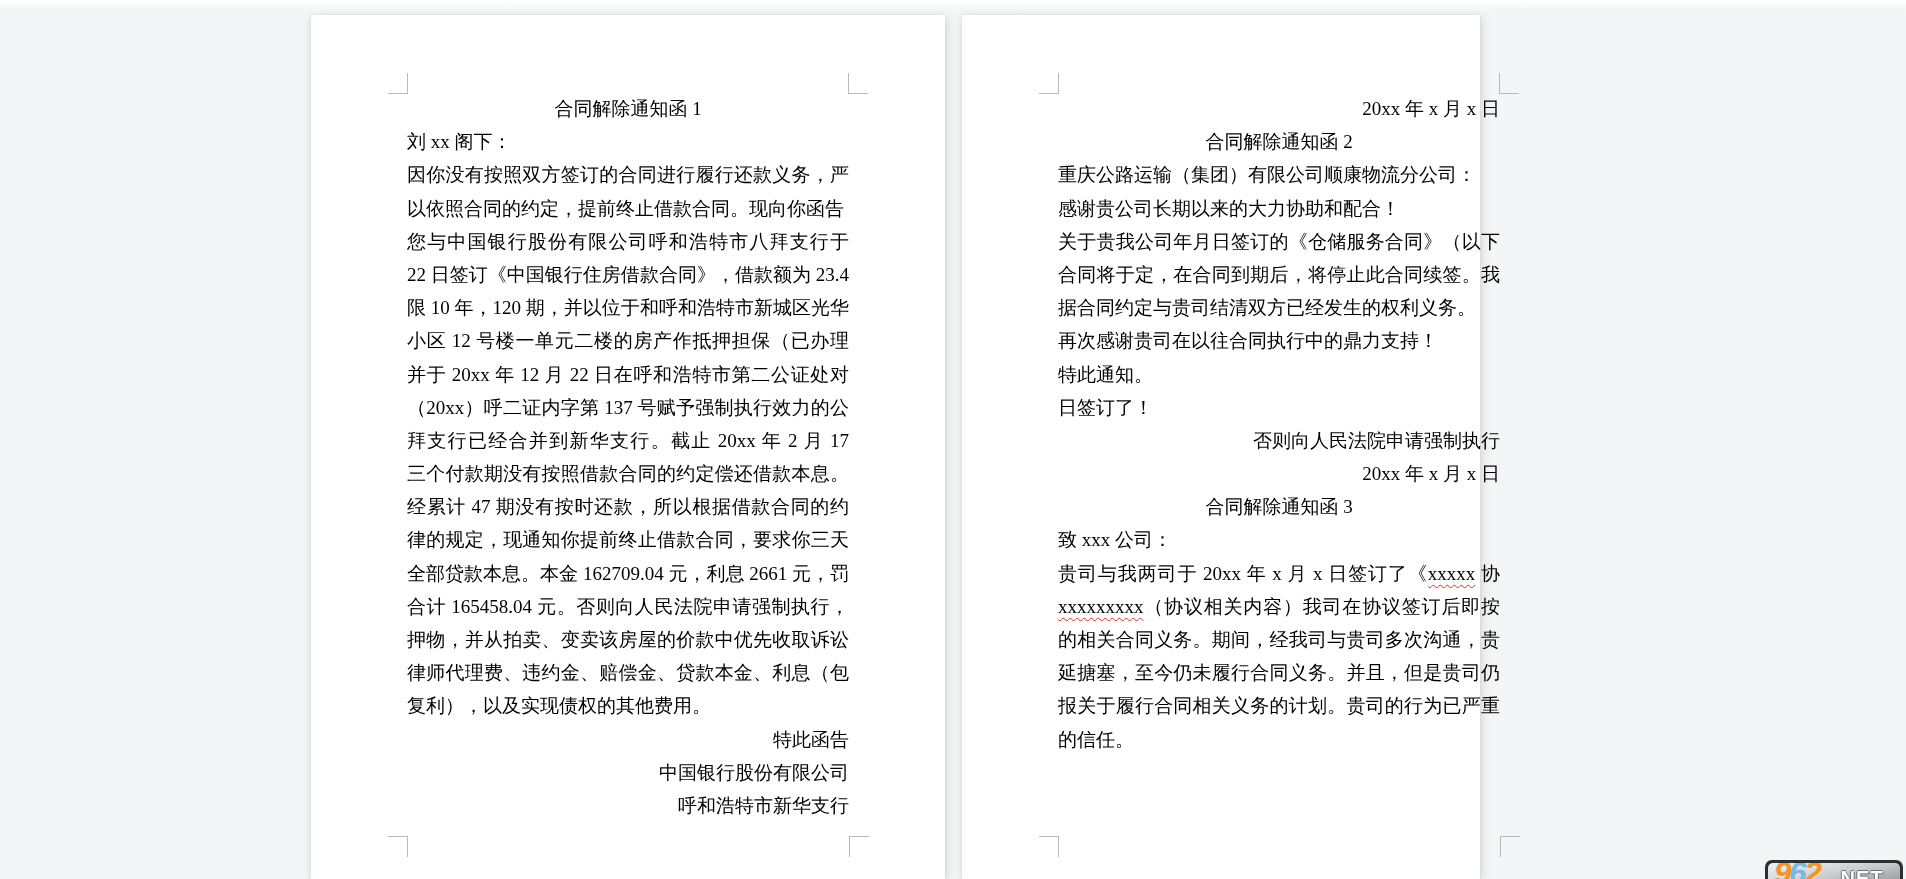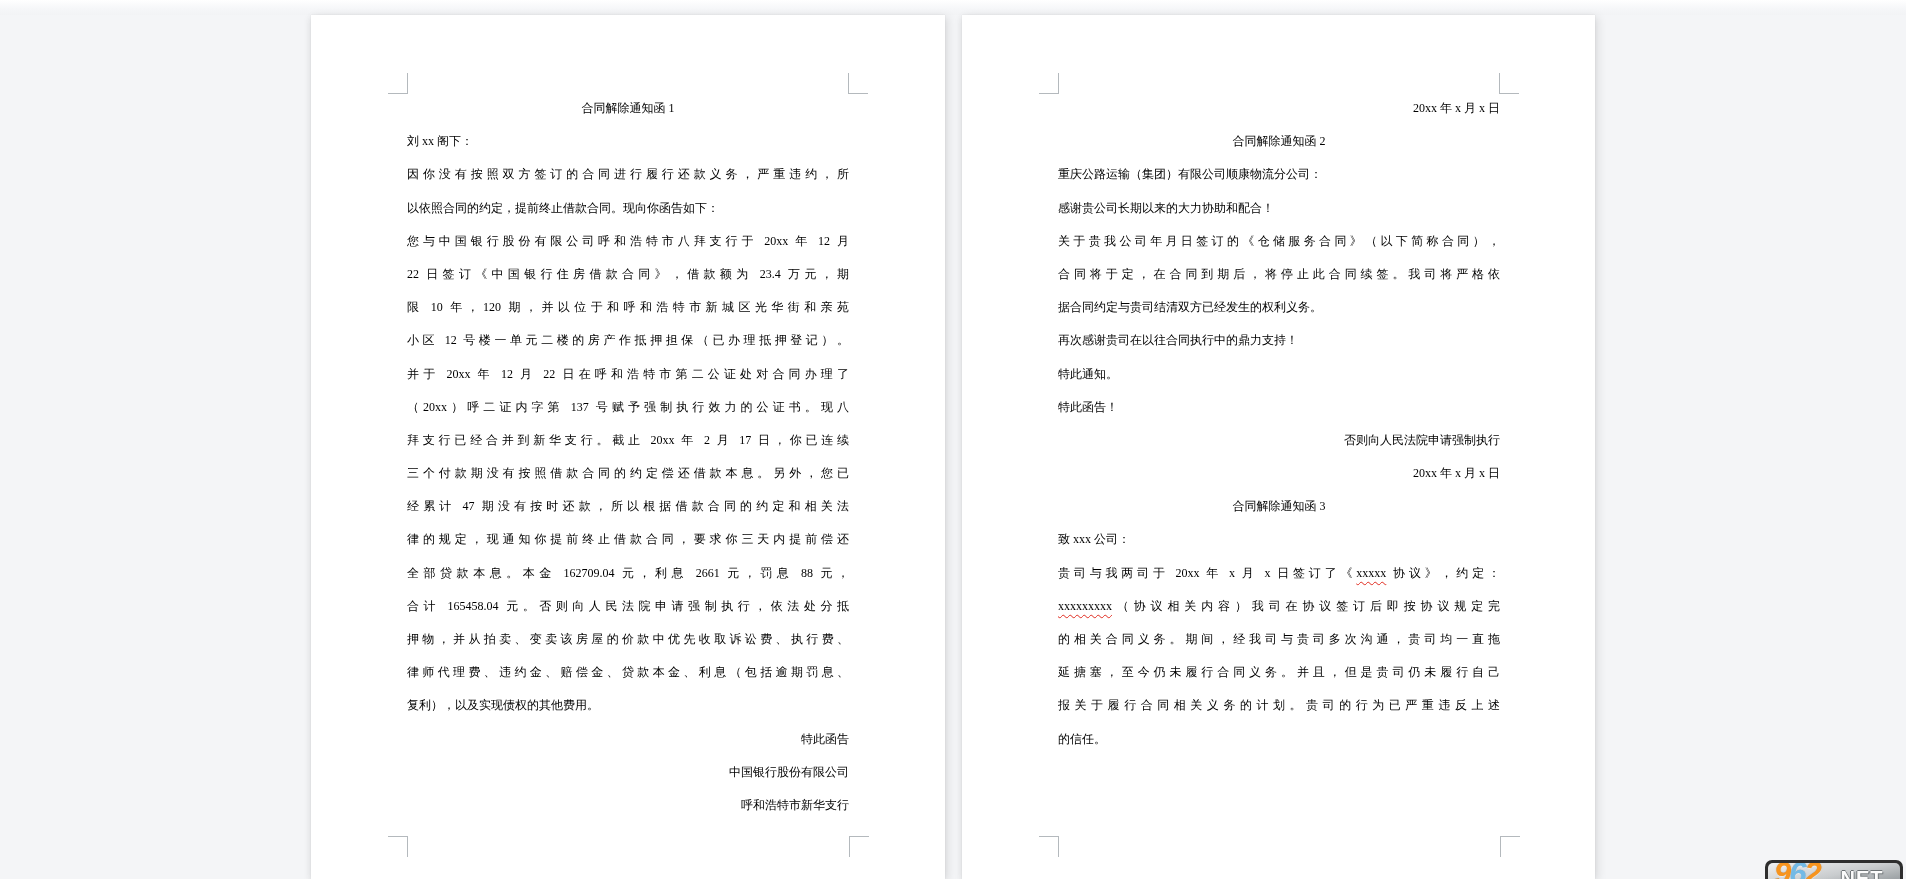--- a/index.html
+++ b/index.html
@@ -13,27 +13,27 @@
   .top-fade {
     position: absolute; left: 0; top: 0; width: 1906px; height: 15px;
     background: linear-gradient(180deg, #ffffff 0%, #f6f7f9 55%, #f2f3f5 100%);
   }
   .page {
     position: absolute; top: 15px; width: 634px; height: 864px;
     background: var(--page-bg, #ffffff);
     box-shadow: 0 0 1px rgba(0,0,0,0.10), 3px 2px 9px rgba(0,0,0,0.10), -2px 2px 7px rgba(0,0,0,0.06);
   }
   .page-1 { left: 311px; }
-  .page-2 { left: 962px; width: 633px; }
+  .page-2 { left: 962px; width: 518px; }
   .page-content {
     position: absolute; left: 96px; top: 77px; width: 442px;
   }
   .line {
     height: 33.2px; line-height: 33.2px;
-    font-size: 12px; color: var(--text-color, #000);
+    font-size: 19px; color: var(--text-color, #000);
     overflow: hidden; white-space: normal;
   }
   .align-left    { text-align: left; }
   .align-center  { text-align: center; }
   .align-right   { text-align: right; }
   .align-justify { text-align: justify; text-align-last: justify; }
   .sq {
     text-decoration-line: underline;
     text-decoration-style: wavy;
     text-decoration-color: var(--squiggle-color, #e02b20);
@@ -137,21 +137,21 @@
   <div class="page-content">
       <div class="line align-right"><span>20xx 年 x 月 x 日</span></div>
       <div class="line align-center"><span>合同解除通知函 2</span></div>
       <div class="line align-left"><span>重庆公路运输（集团）有限公司顺康物流分公司：</span></div>
       <div class="line align-left"><span>感谢贵公司长期以来的大力协助和配合！</span></div>
       <div class="line align-justify"><span>关于贵我公司年月日签订的《仓储服务合同》（以下简称合同），</span></div>
       <div class="line align-justify"><span>合同将于定，在合同到期后，将停止此合同续签。我司将严格依</span></div>
       <div class="line align-left"><span>据合同约定与贵司结清双方已经发生的权利义务。</span></div>
       <div class="line align-left"><span>再次感谢贵司在以往合同执行中的鼎力支持！</span></div>
       <div class="line align-left"><span>特此通知。</span></div>
-      <div class="line align-left"><span>特此函告！</span></div>
+      <div class="line align-left"><span>日签订了！</span></div>
       <div class="line align-right"><span>否则向人民法院申请强制执行</span></div>
       <div class="line align-right"><span>20xx 年 x 月 x 日</span></div>
       <div class="line align-center"><span>合同解除通知函 3</span></div>
       <div class="line align-left"><span>致 xxx 公司：</span></div>
       <div class="line align-justify"><span>贵司与我两司于 20xx 年 x 月 x 日签订了《</span><span class="sq">xxxxx</span><span> 协议》，约定：</span></div>
       <div class="line align-justify"><span class="sq">xxxxxxxxx</span><span>（协议相关内容）我司在协议签订后即按协议规定完</span></div>
       <div class="line align-justify"><span>的相关合同义务。期间，经我司与贵司多次沟通，贵司均一直拖</span></div>
       <div class="line align-justify"><span>延搪塞，至今仍未履行合同义务。并且，但是贵司仍未履行自己</span></div>
       <div class="line align-justify"><span>报关于履行合同相关义务的计划。贵司的行为已严重违反上述</span></div>
       <div class="line align-left"><span>的信任。</span></div>

